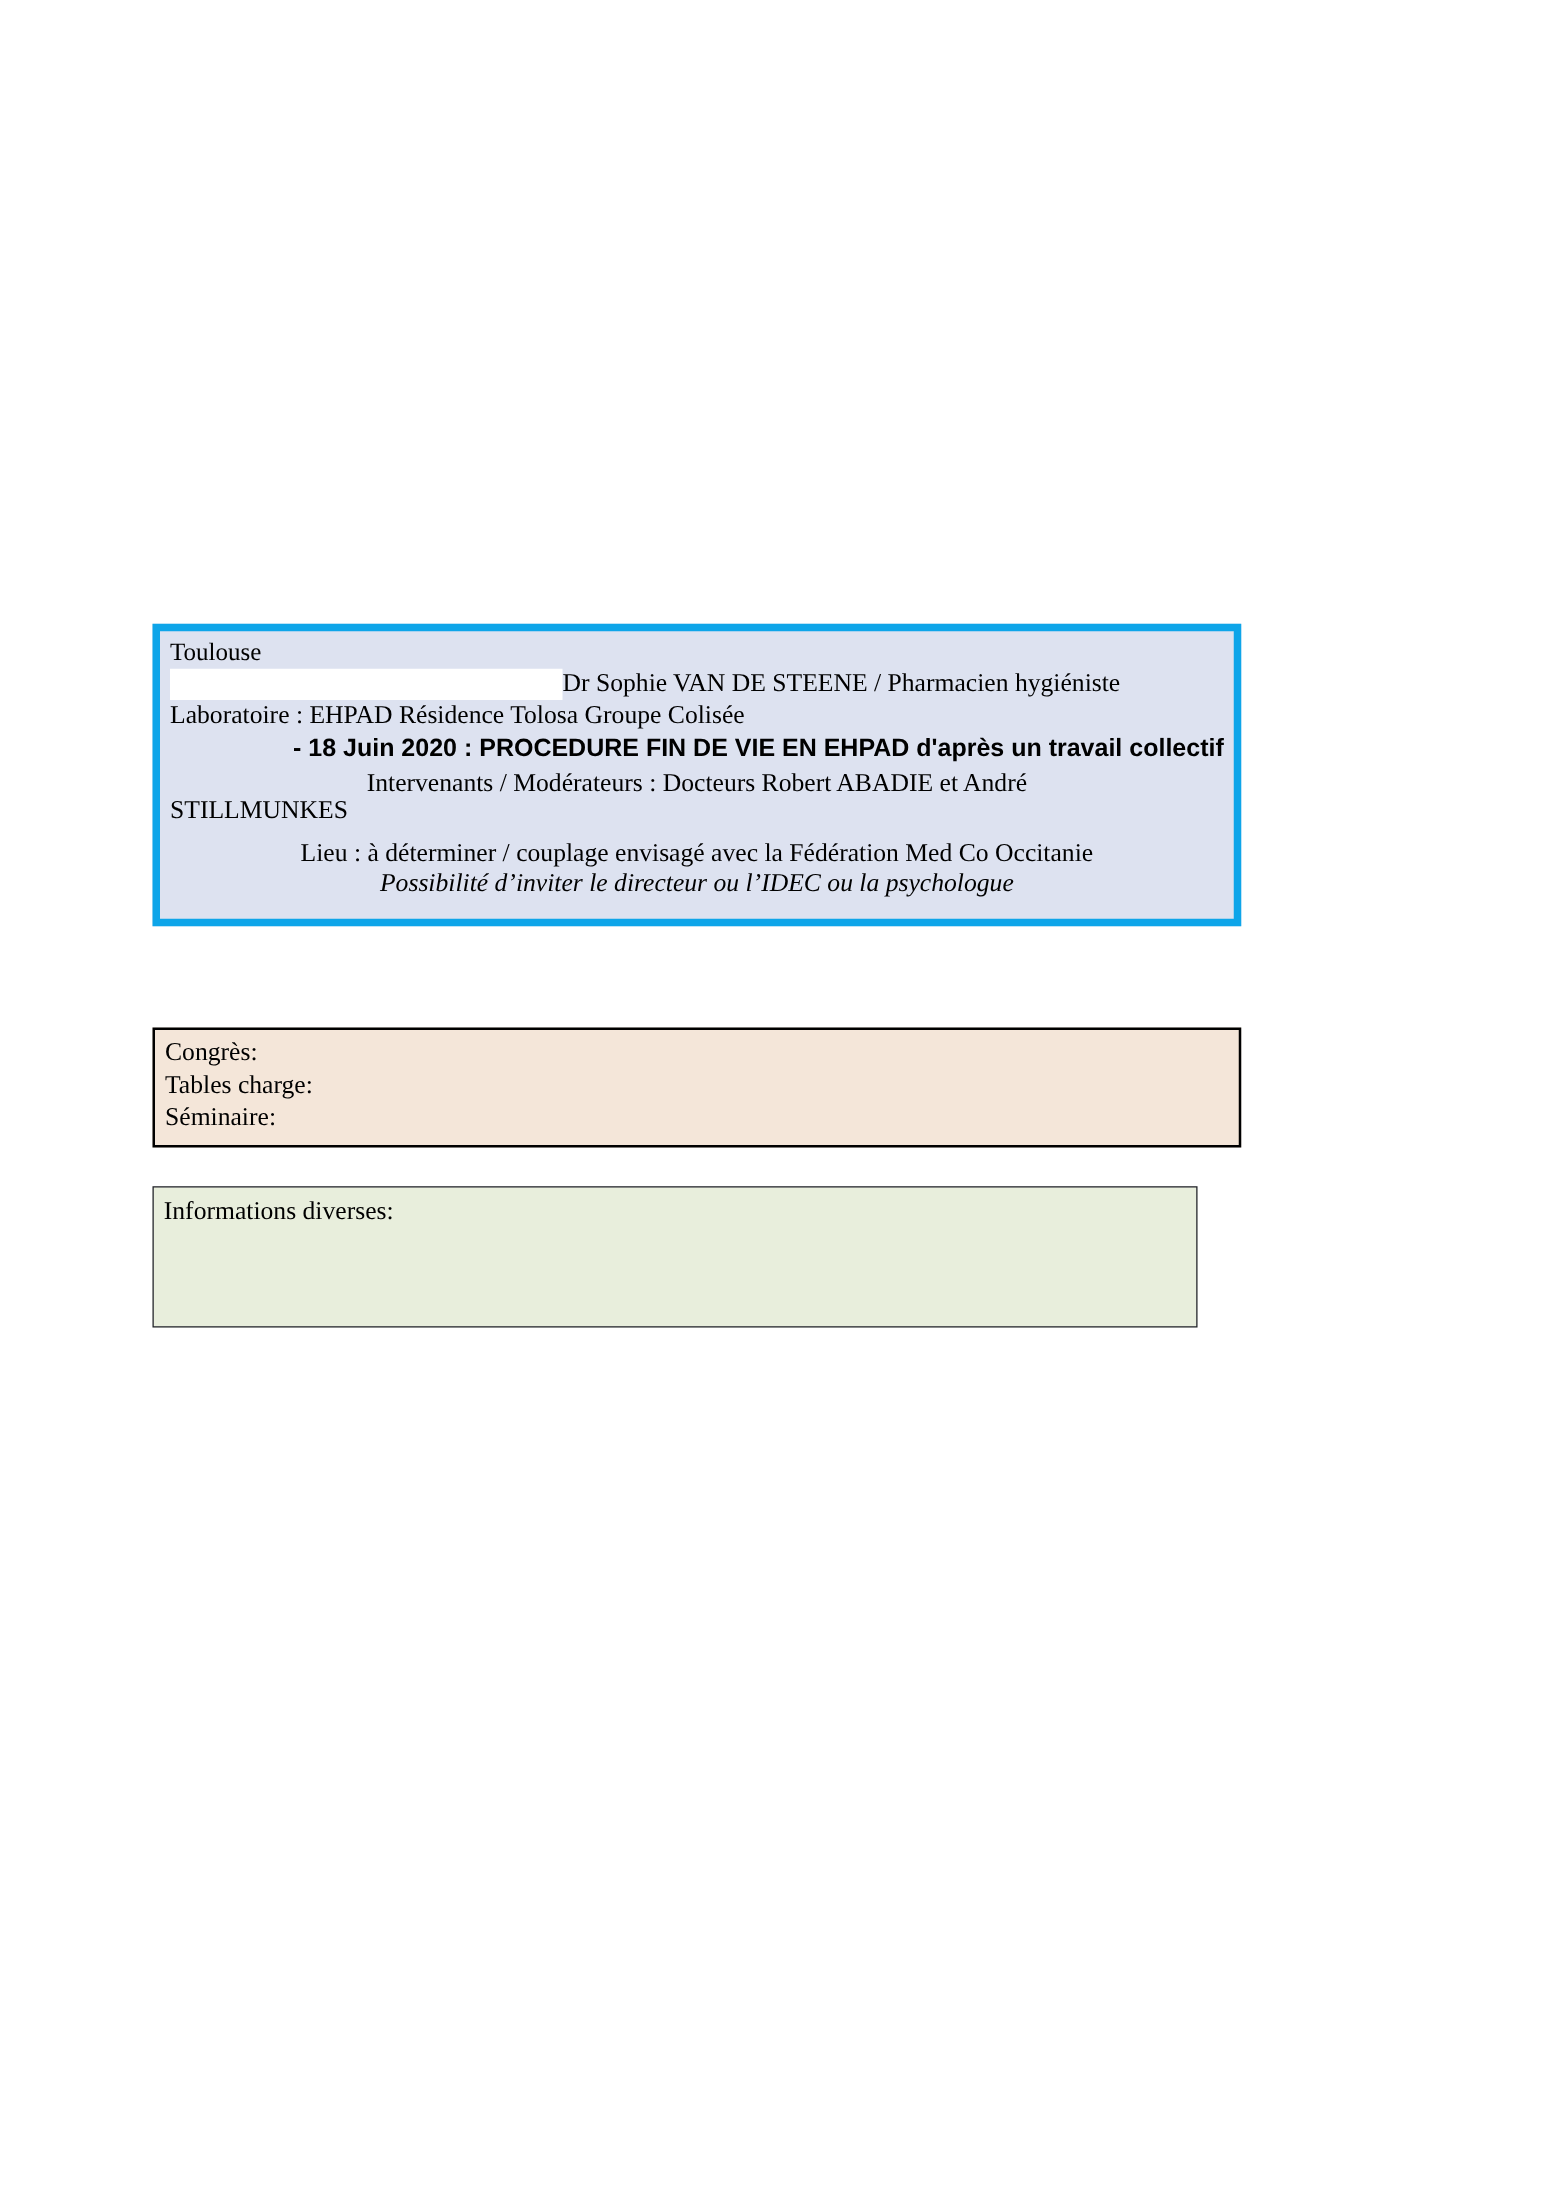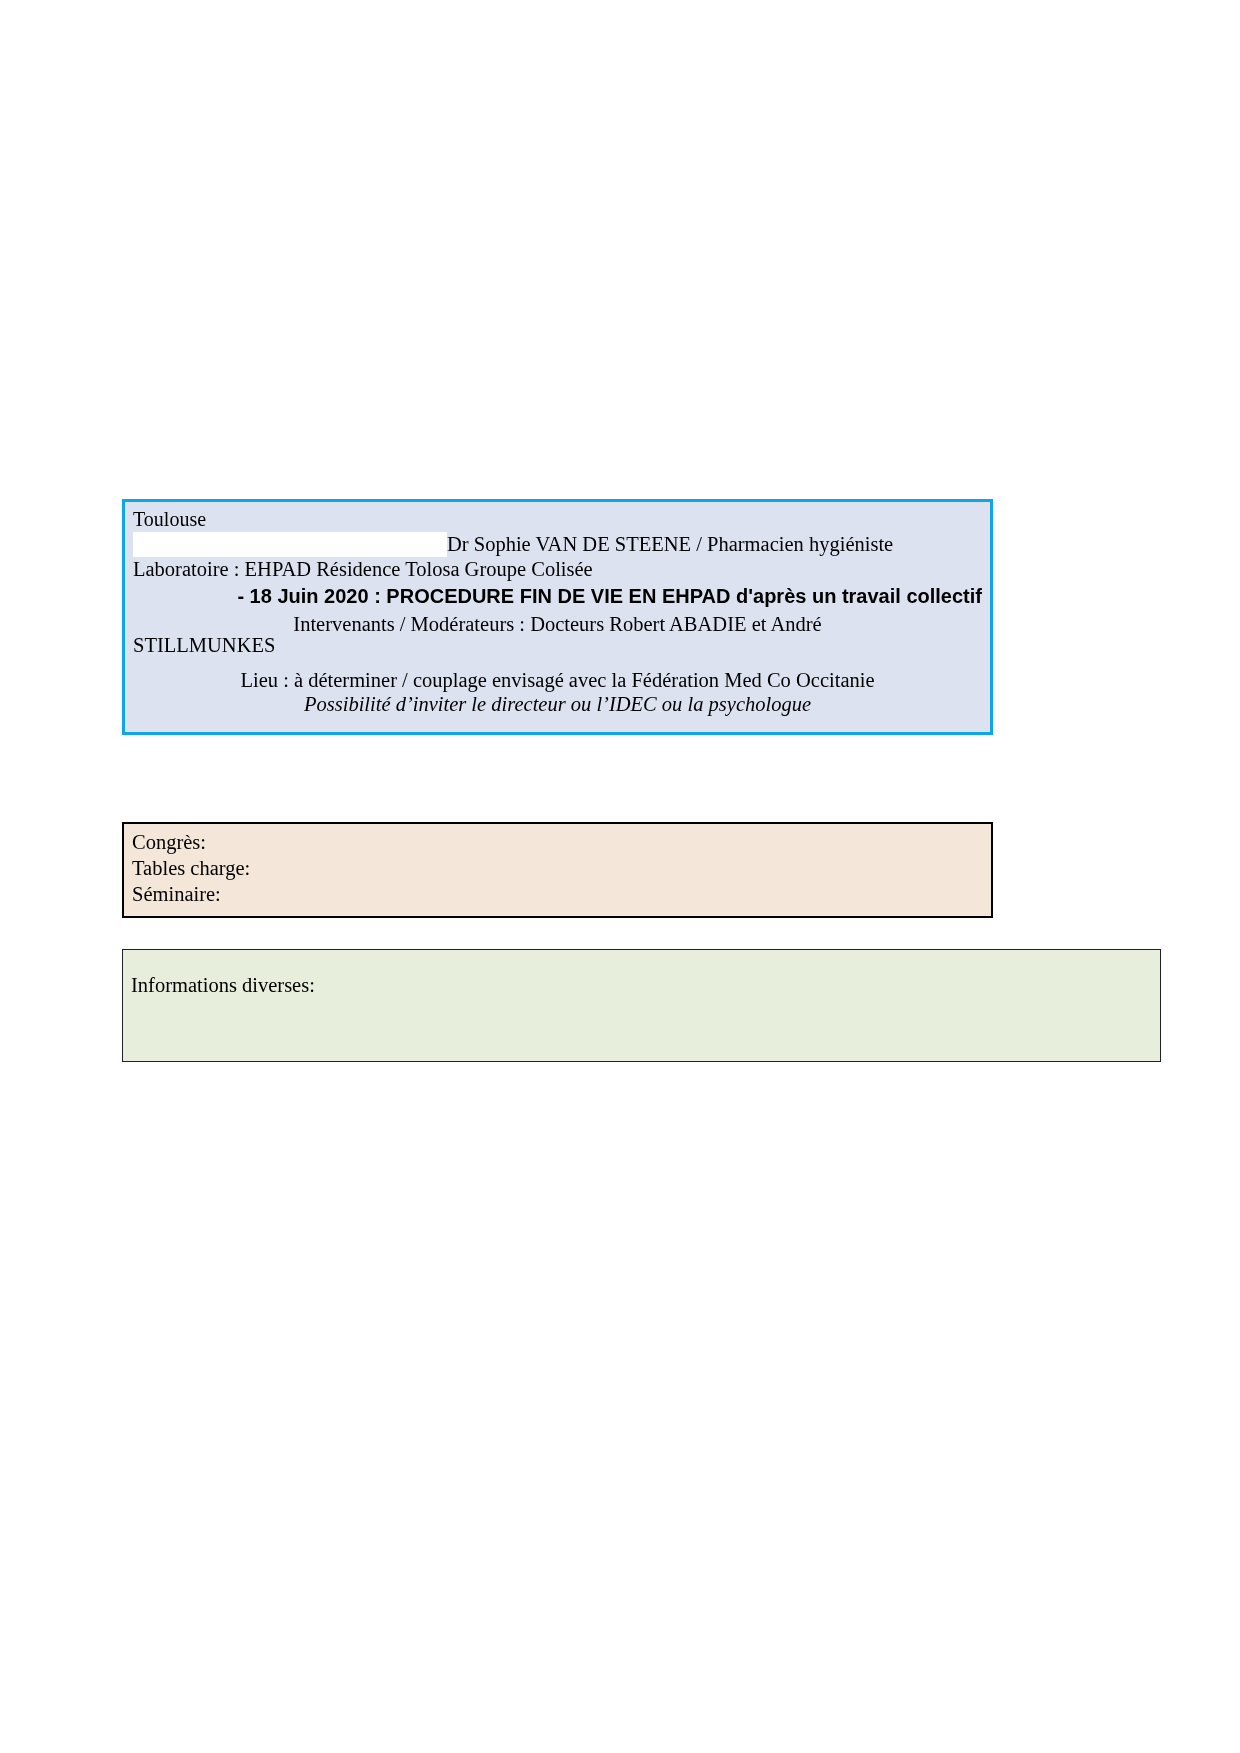--- a/index.html
+++ b/index.html
@@ -23,21 +23,21 @@
     height: 1753px;
   }
 
   
   .event-box {
     position: absolute;
     left: 122px;
     top: 499px;
     width: 871px;
     box-sizing: border-box;
-    border: 3px solid #0ea5e9;
+    border: 6px solid #0ea5e9;
     background: #dde2f0;
     padding: 6px 8px 16px 8px;
   }
 
   .line-left {
     text-align: left;
   }
 
   .city {
     font-size: 20px;
@@ -116,26 +116,26 @@
     font-size: 20.5px;
     line-height: 1.28;
     text-align: left;
   }
 
   
   .infos-box {
     position: absolute;
     left: 122px;
     top: 949px;
-    width: 1039px;
+    width: 836px;
     height: 113px;
     box-sizing: border-box;
     border: 1px solid #20202a;
     background: #e8eedc;
-    padding: 24px 8px;
+    padding: 8px 8px;
   }
   .infos-line {
     font-size: 20.5px;
     text-align: left;
   }
 </style>
 </head>
 <body>
 
 <div class="page">

